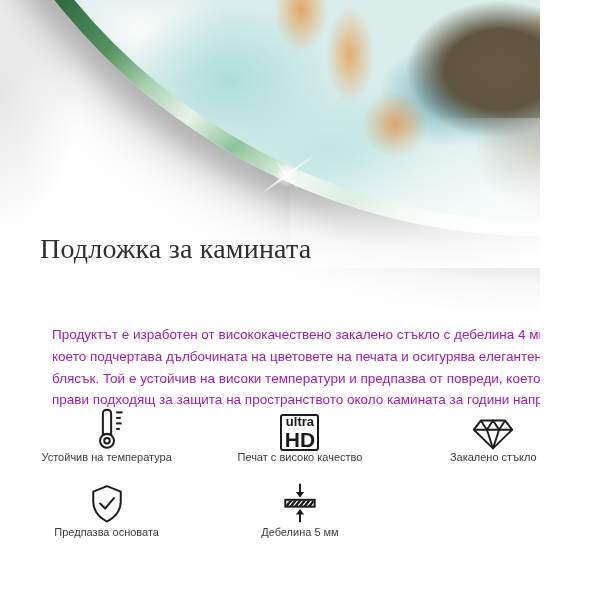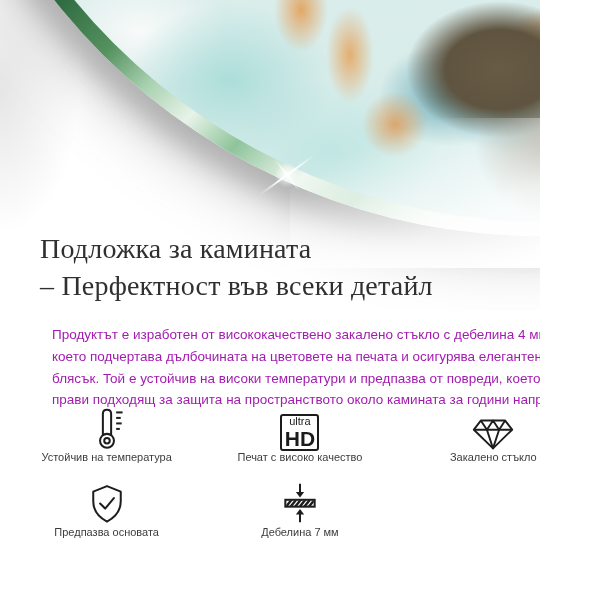--- a/index.html
+++ b/index.html
@@ -49,21 +49,21 @@
 
   
   .features{position:absolute;left:10px;top:403px;width:580px;display:grid;
     grid-template-columns:repeat(3,193.3px);row-gap:15px;z-index:2;}
   .cell{display:flex;flex-direction:column;align-items:center;}
   .icon-box{height:48px;display:flex;align-items:flex-end;justify-content:center;}
   .cell .label{font-size:11px;color:#3c3c3c;white-space:nowrap;}
   .ico{stroke:#1d1d1d;fill:none;stroke-width:2.2;}
   .uhd{width:39px;height:37px;border:2.6px solid #1b1b1b;border-radius:3px;box-sizing:border-box;
     display:flex;flex-direction:column;align-items:center;justify-content:center;line-height:1;color:#1b1b1b;}
-  .uhd .t{font-size:11px;font-weight:400;}
+  .uhd .t{font-size:13px;font-weight:700;}
   .uhd .b{font-size:21px;font-weight:700;margin-top:1px;}
 </style>
 </head>
 <body>
 
 <div class="page">
 
   <div class="hero">
     <div class="corner-shade"></div>
     <div class="disc">
@@ -72,21 +72,20 @@
     <div class="fade"></div>
     <div class="sparkle">
       <div class="ray1"></div>
       <div class="ray2"></div>
       <div class="core"></div>
     </div>
   </div>
 
   <h1 class="title">
     <span>Подложка за камината</span>
-    <span>– Перфектност във всеки детайл</span>
   </h1>
 
   <p class="desc">Продуктът е изработен от висококачествено закалено стъкло с дебелина 4 мм, което подчертава дълбочината на цветовете на печата и осигурява елегантен блясък. Той е устойчив на високи температури и предпазва от повреди, което го прави подходящ за защита на пространството около камината за години напред.</p>
 
   <div class="features">
 
     <div class="cell">
       <div class="icon-box">
         <svg width="44" height="46" viewBox="0 0 48 48">
           <circle class="ico" cx="24" cy="38" r="7.6"></circle>
@@ -150,17 +149,17 @@
             <line x1="28" y1="29" x2="36" y2="19"></line>
             <line x1="33" y1="29" x2="41" y2="19"></line>
           </g>
           <rect class="ico" x="8" y="20.5" width="32" height="7.5" stroke-width="2"></rect>
           <line class="ico" x1="24" y1="3" x2="24" y2="12.5" stroke-width="2.4"></line>
           <polygon fill="#1c1c1c" points="19.5,12 28.5,12 24,18"></polygon>
           <line class="ico" x1="24" y1="45" x2="24" y2="36" stroke-width="2.4"></line>
           <polygon fill="#1c1c1c" points="19.5,36.5 28.5,36.5 24,30.5"></polygon>
         </svg>
       </div>
-      <span class="label">Дебелина 7 мм</span>
+      <span class="label">Дебелина 5 мм</span>
     </div>
 
   </div>
 </div>
 
 </body></html>

